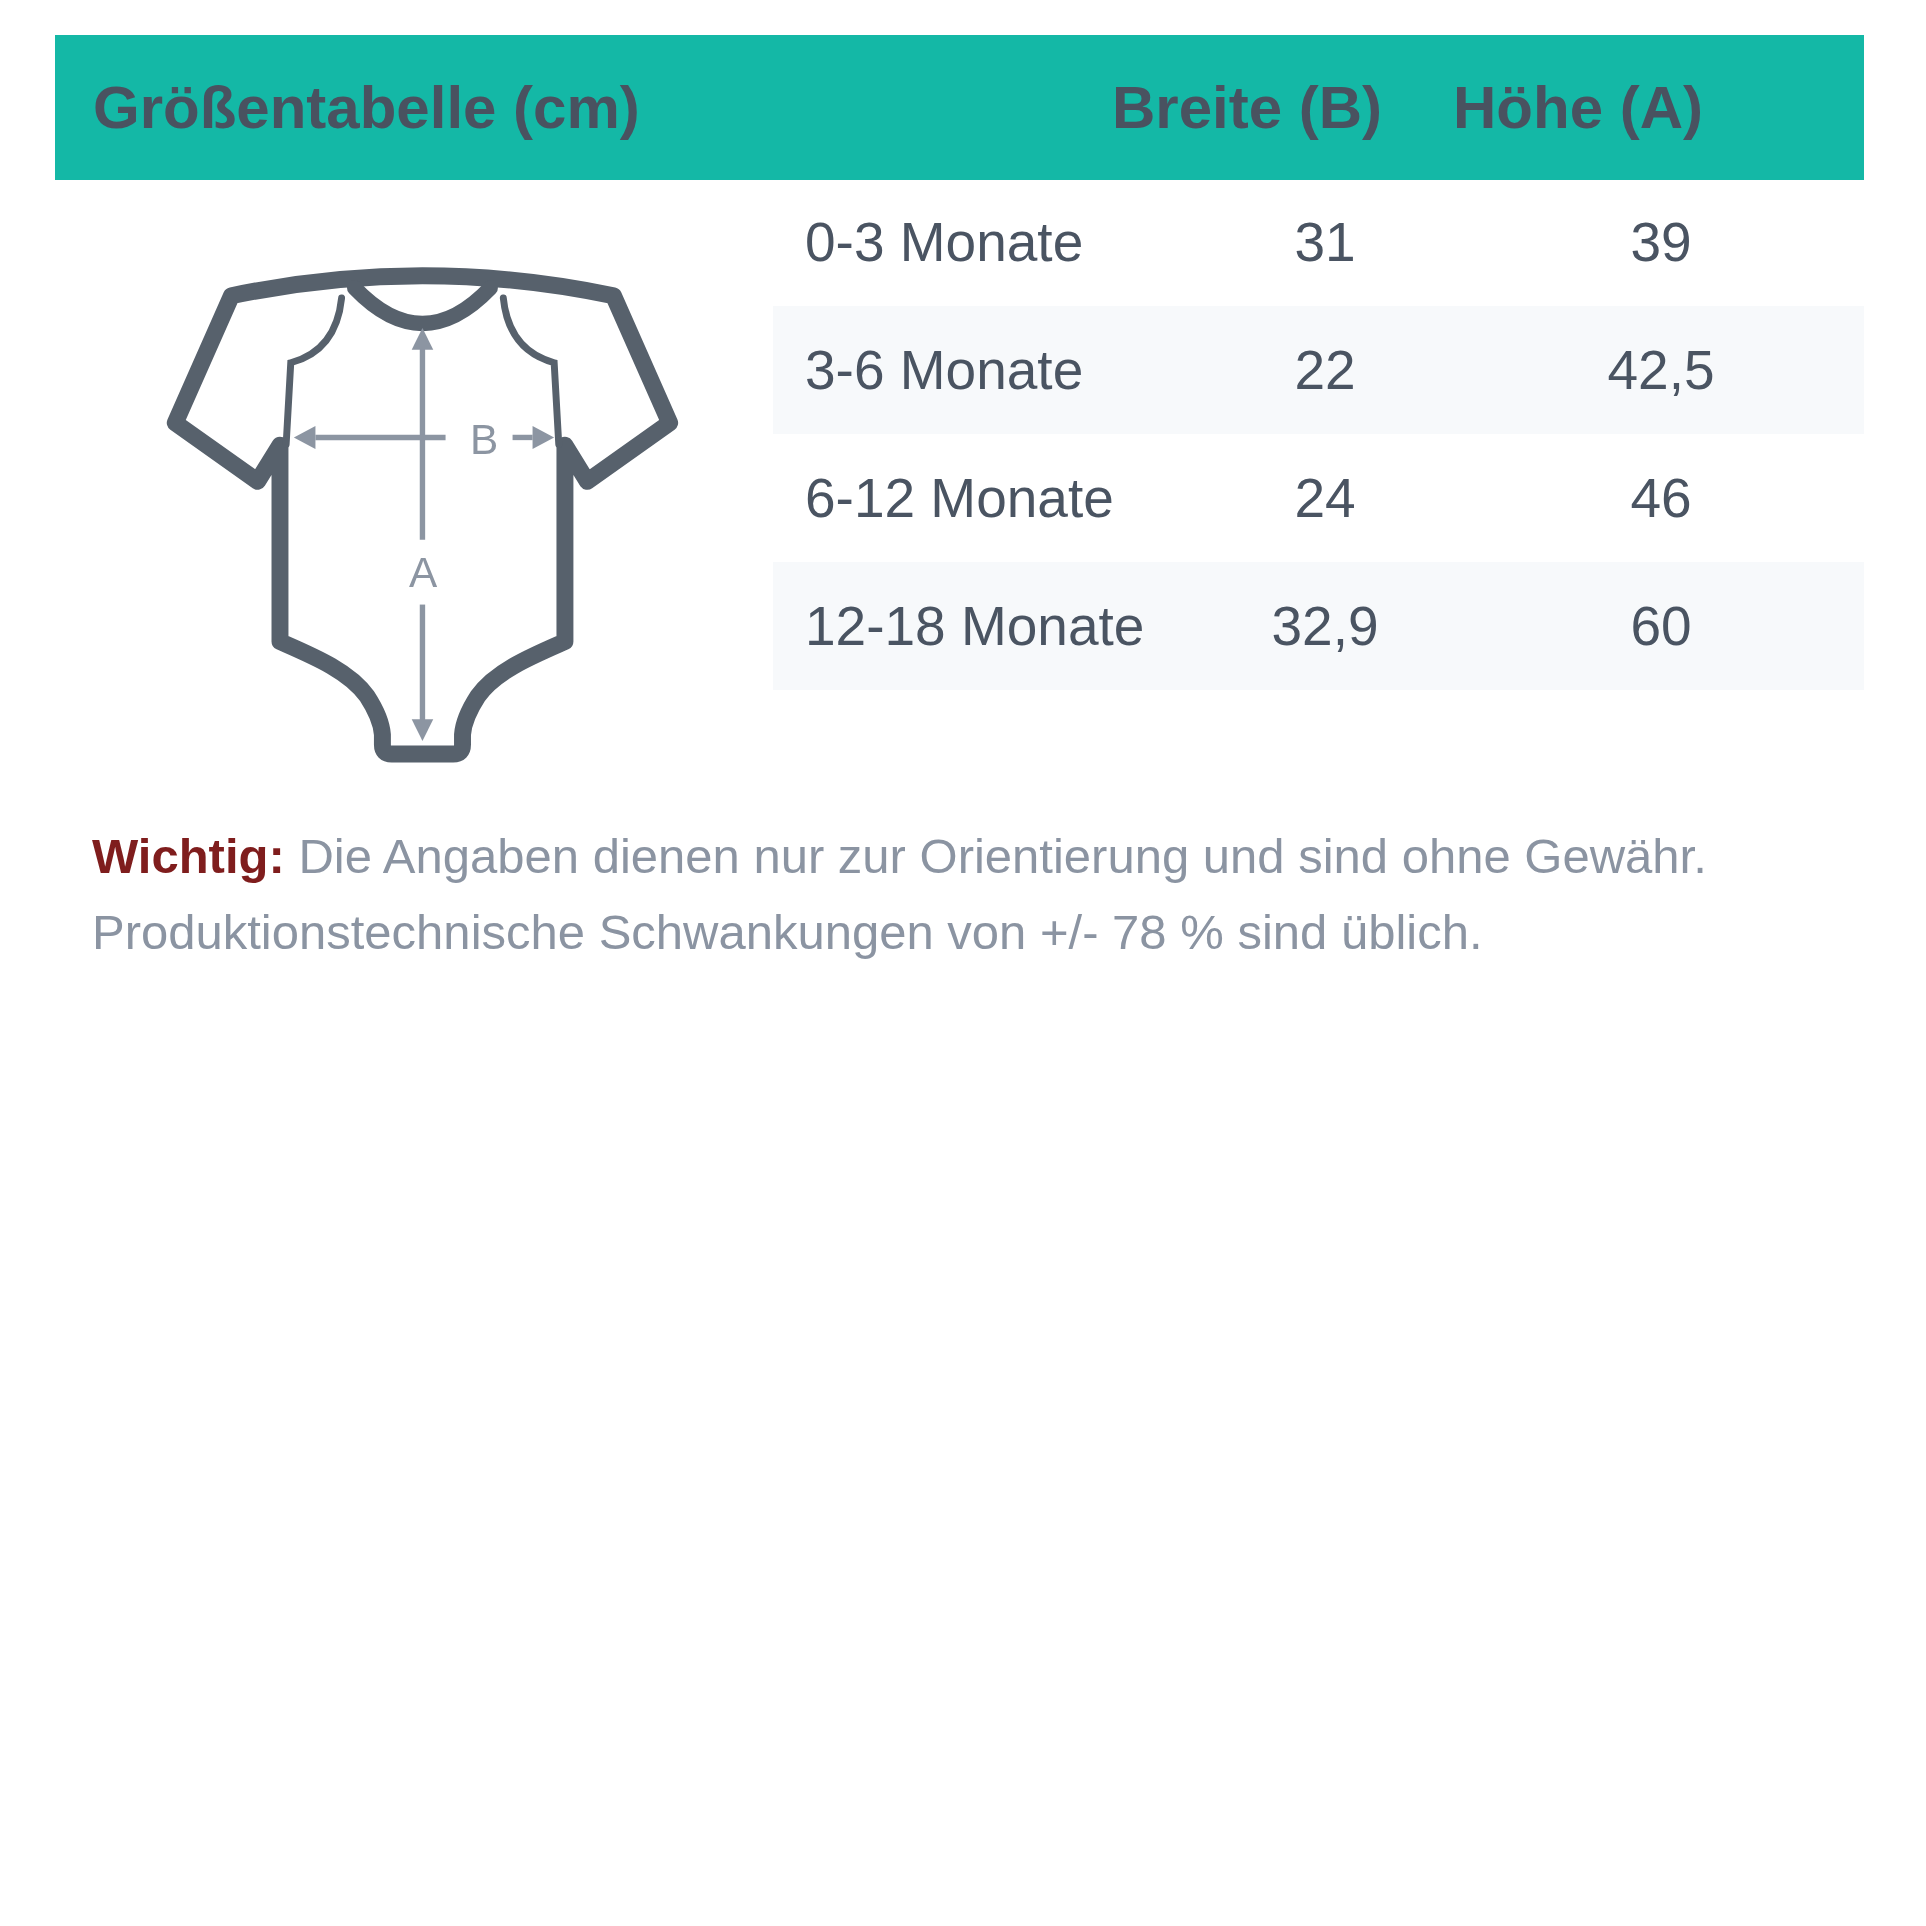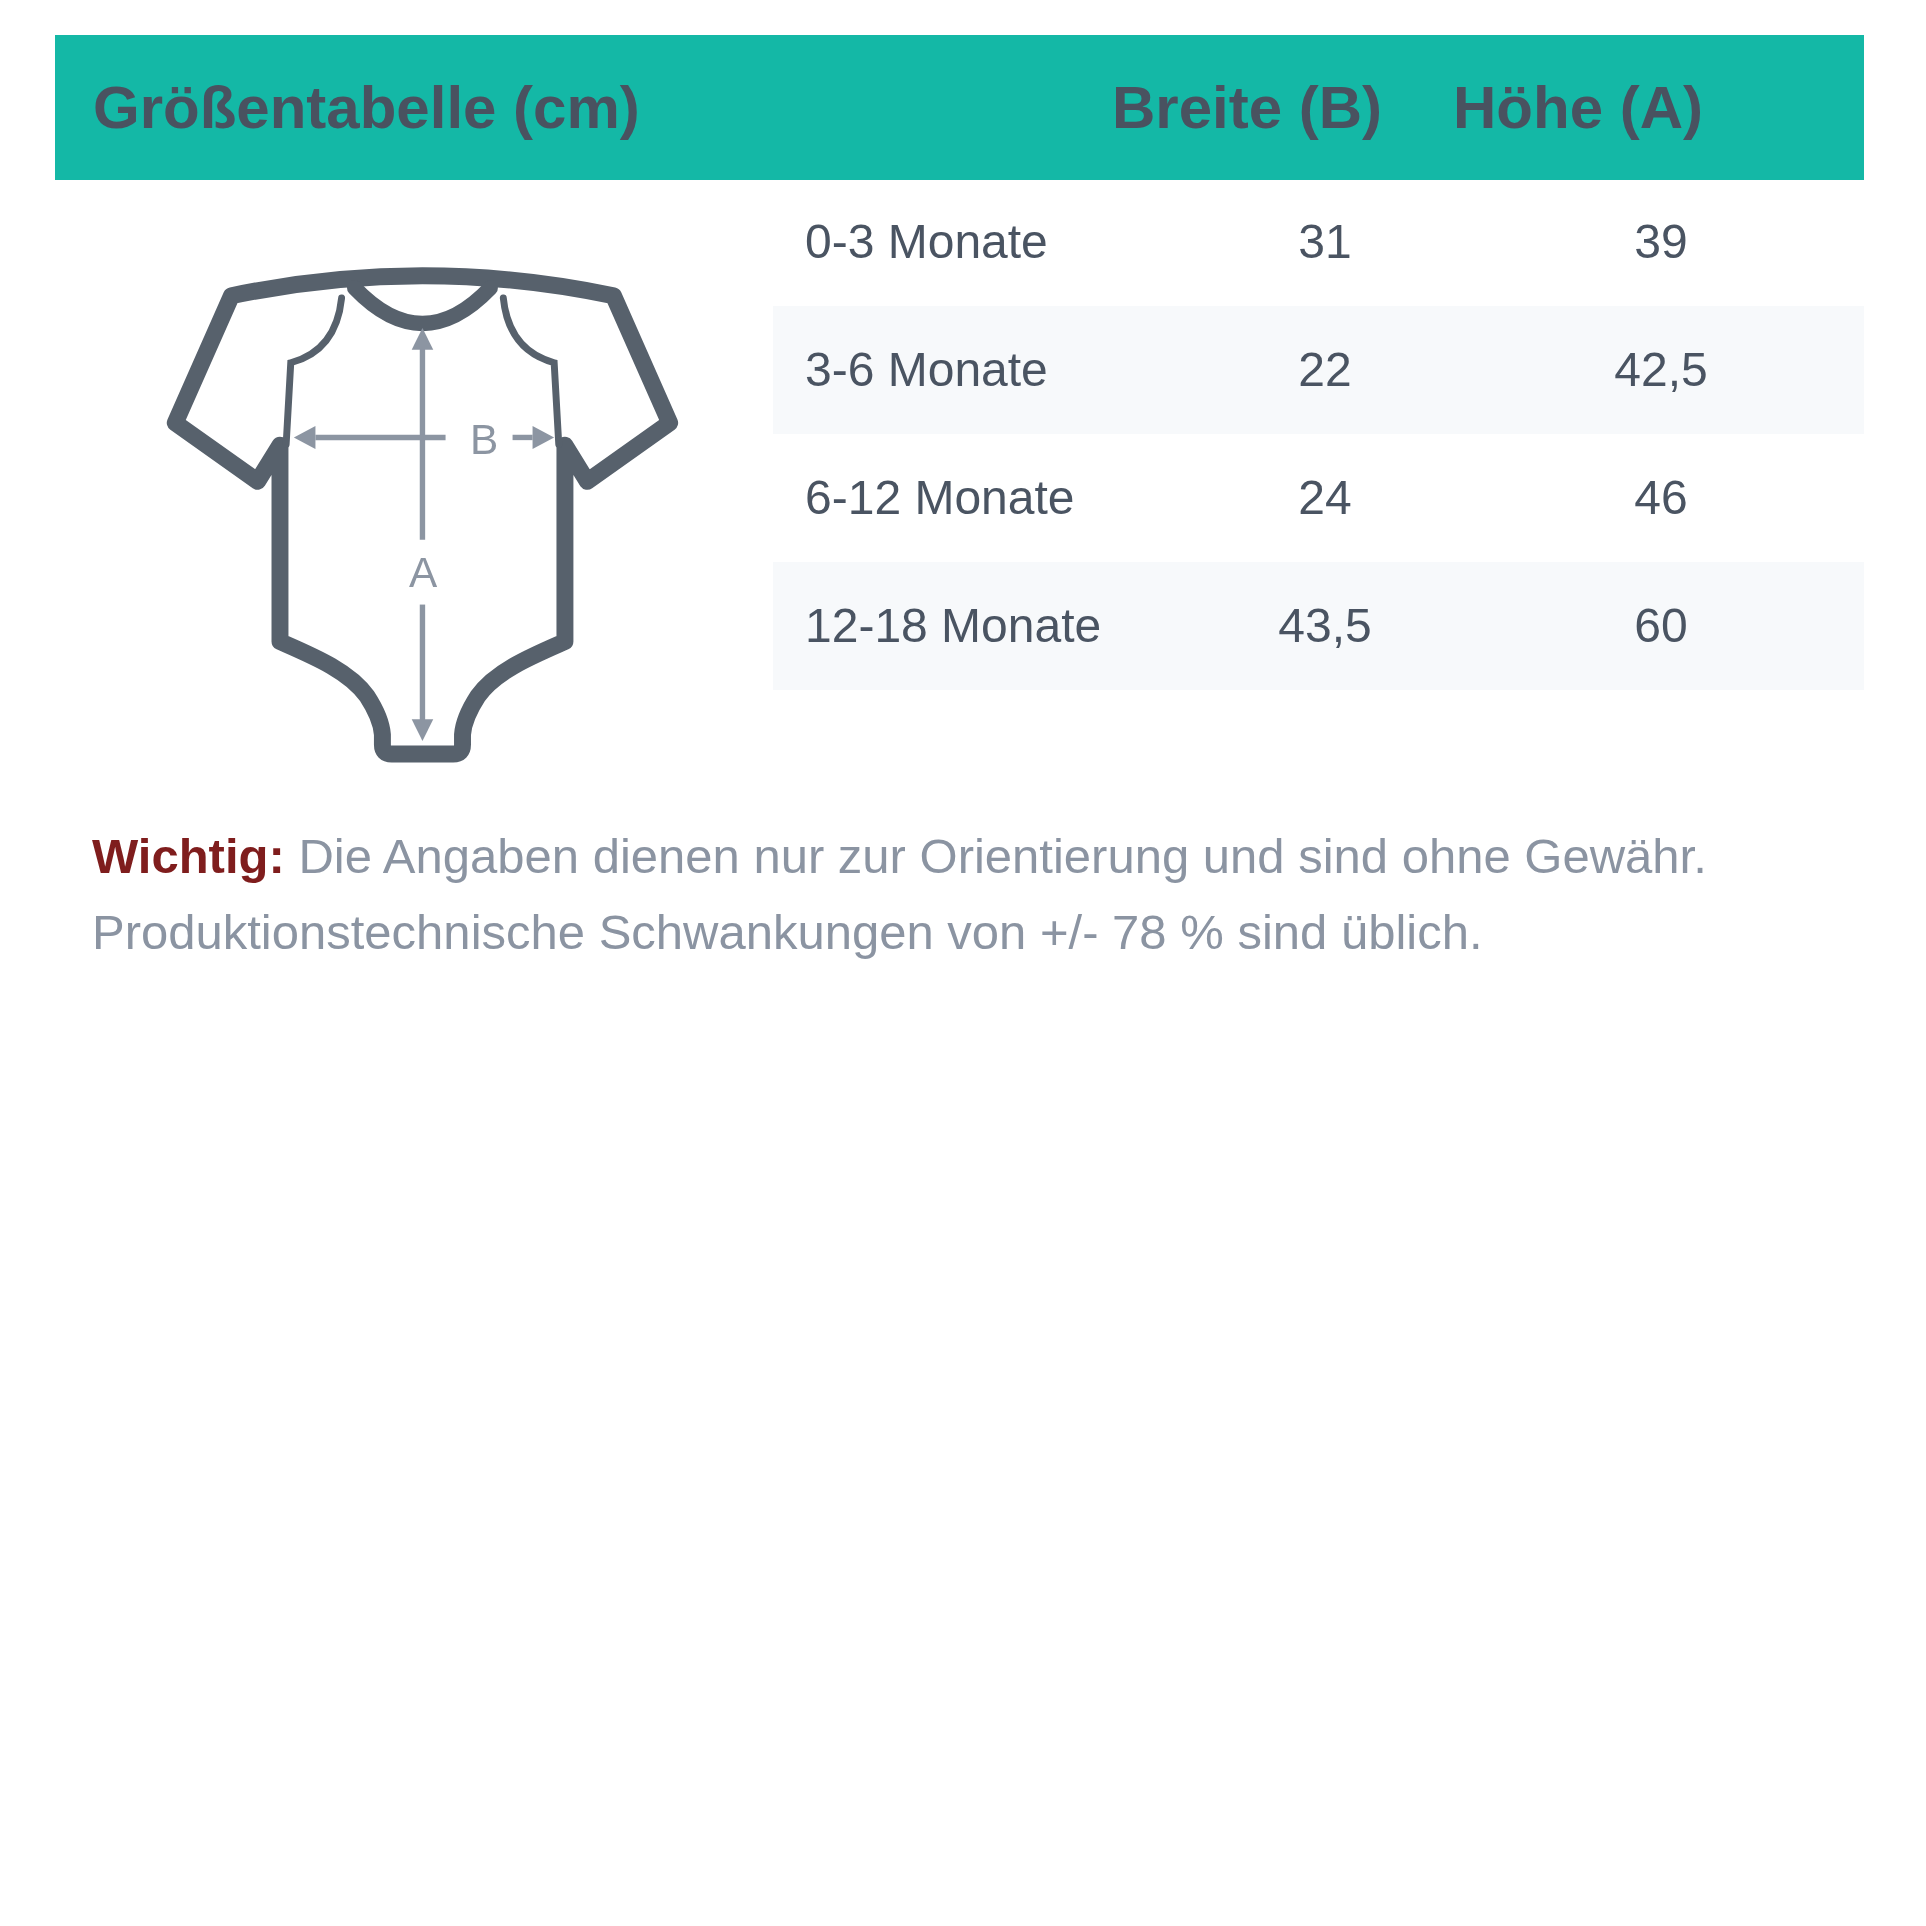--- a/index.html
+++ b/index.html
@@ -23,21 +23,21 @@
     position:absolute;top:0;height:145px;line-height:145px;
     transform:translateX(-50%);
     font-size:60px;font-weight:700;color:#495260;white-space:nowrap;
   }
   .band .col-b{left:1192px;}
   .band .col-h{left:1523px;}
   
   .rows{position:absolute;left:773px;top:178px;width:1091px;}
   .trow{
     position:relative;width:1091px;height:128px;
-    font-size:48px;color:#4a5462;
+    font-size:55px;color:#4a5462;
   }
   .trow.alt{background:#f7f9fb;}
   .trow .cell{
     position:absolute;top:0;height:128px;line-height:128px;white-space:nowrap;
   }
   .trow .c-label{left:32px;}
   .trow .c-b{left:552px;transform:translateX(-50%);}
   .trow .c-h{left:888px;transform:translateX(-50%);}
   
   .diagram{
@@ -77,21 +77,21 @@
       <span class="cell c-b">22</span>
       <span class="cell c-h">42,5</span>
     </div>
     <div class="trow">
       <span class="cell c-label">6-12 Monate</span>
       <span class="cell c-b">24</span>
       <span class="cell c-h">46</span>
     </div>
     <div class="trow alt">
       <span class="cell c-label">12-18 Monate</span>
-      <span class="cell c-b">43,5</span>
+      <span class="cell c-b">32,9</span>
       <span class="cell c-h">60</span>
     </div>
   </section>
 
   <figure class="diagram">
     <svg viewBox="215 330 670 680" xmlns="http://www.w3.org/2000/svg">
 
       <path d="M 300,384
            Q 548,332 796,384
            L 869,549

